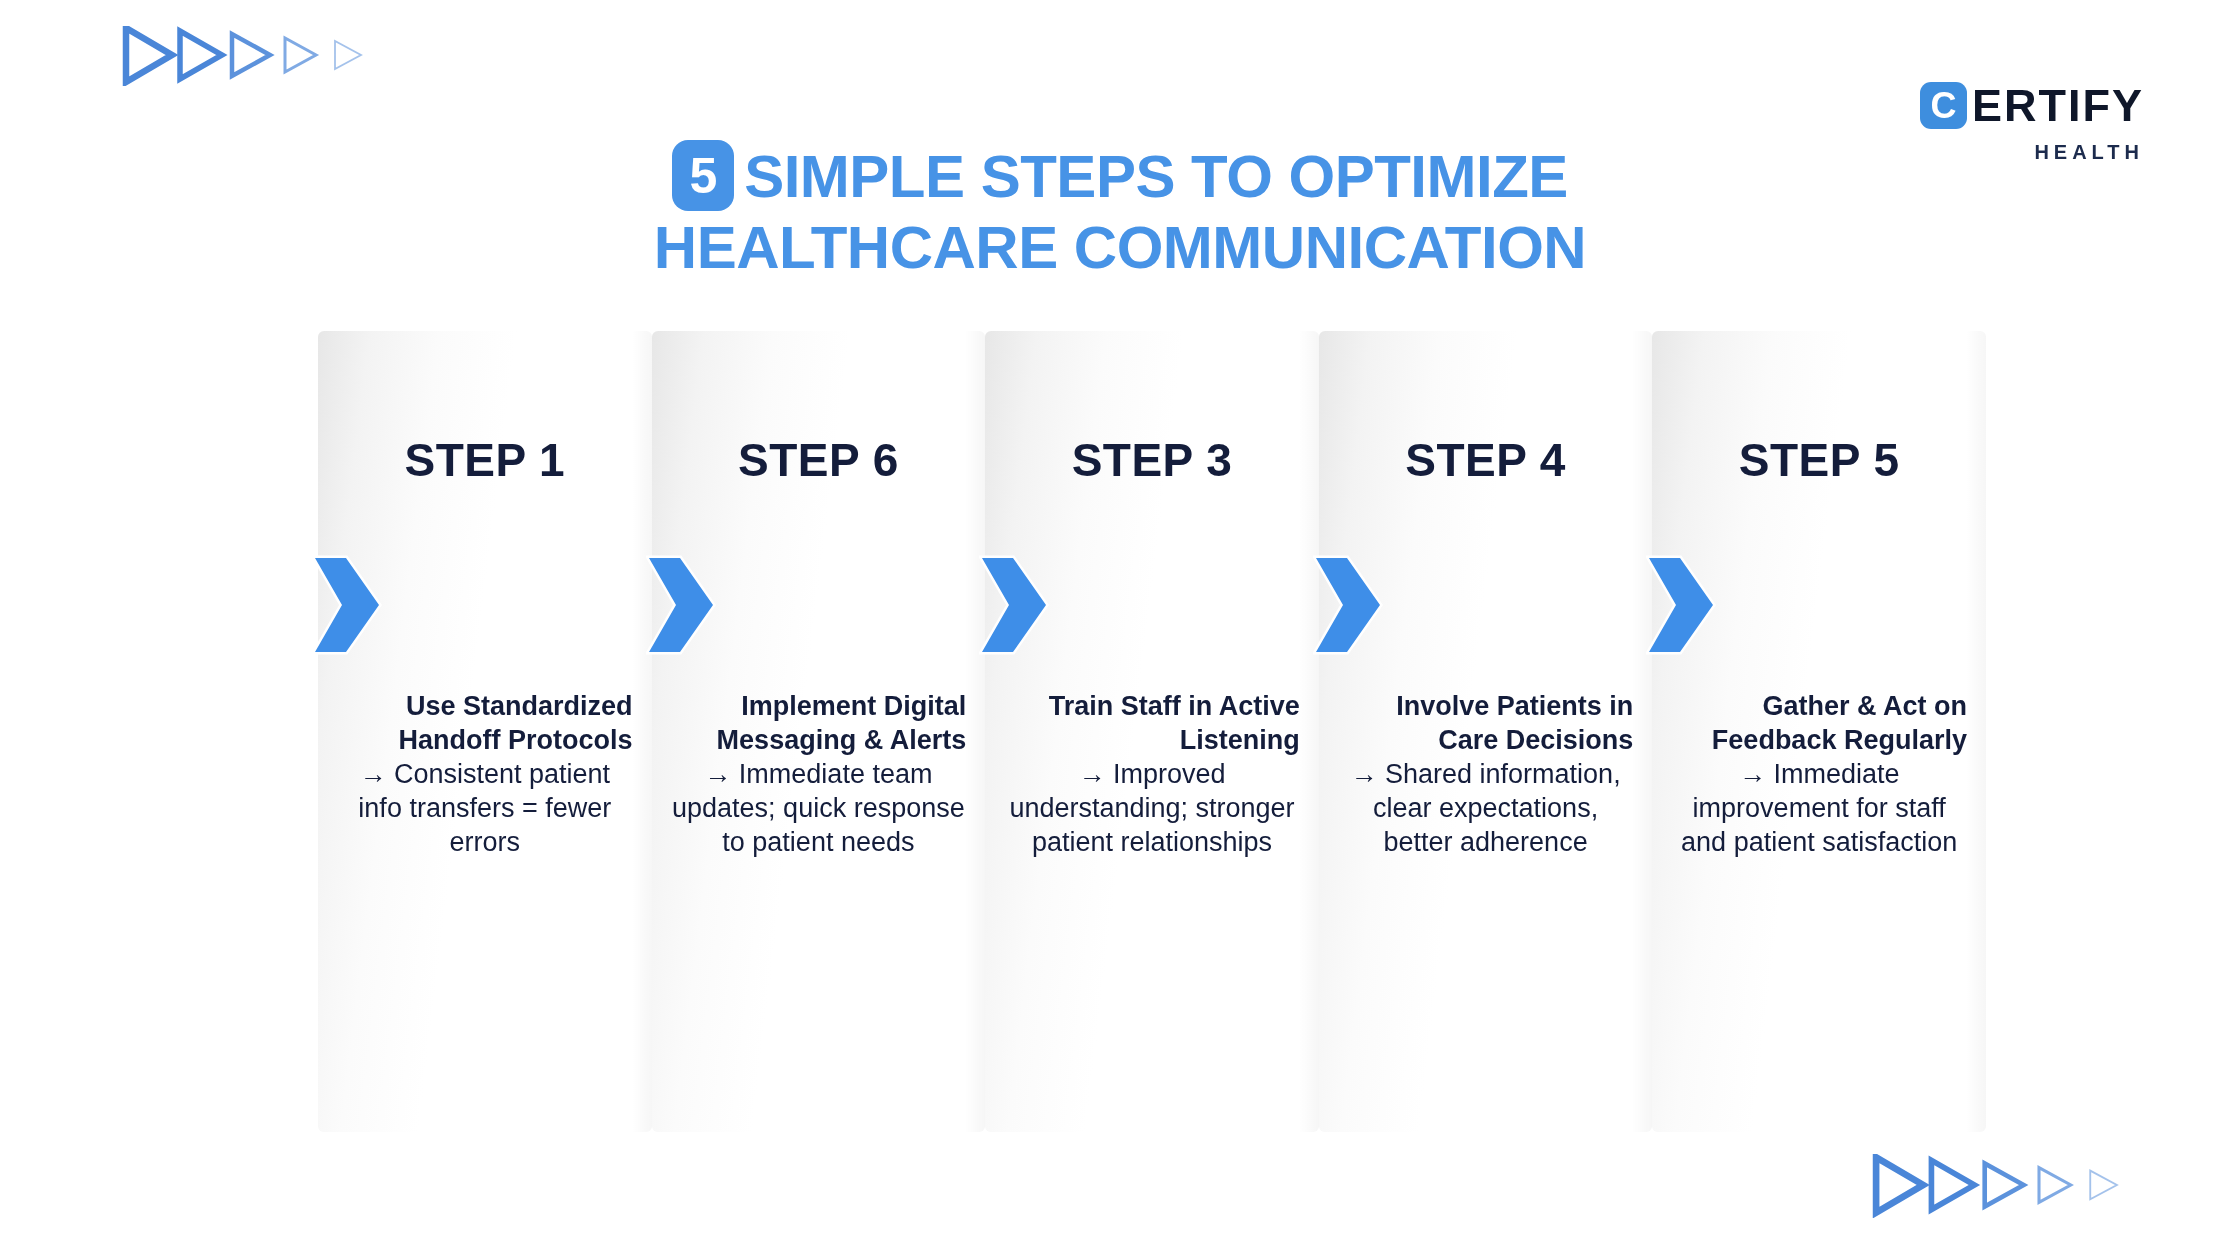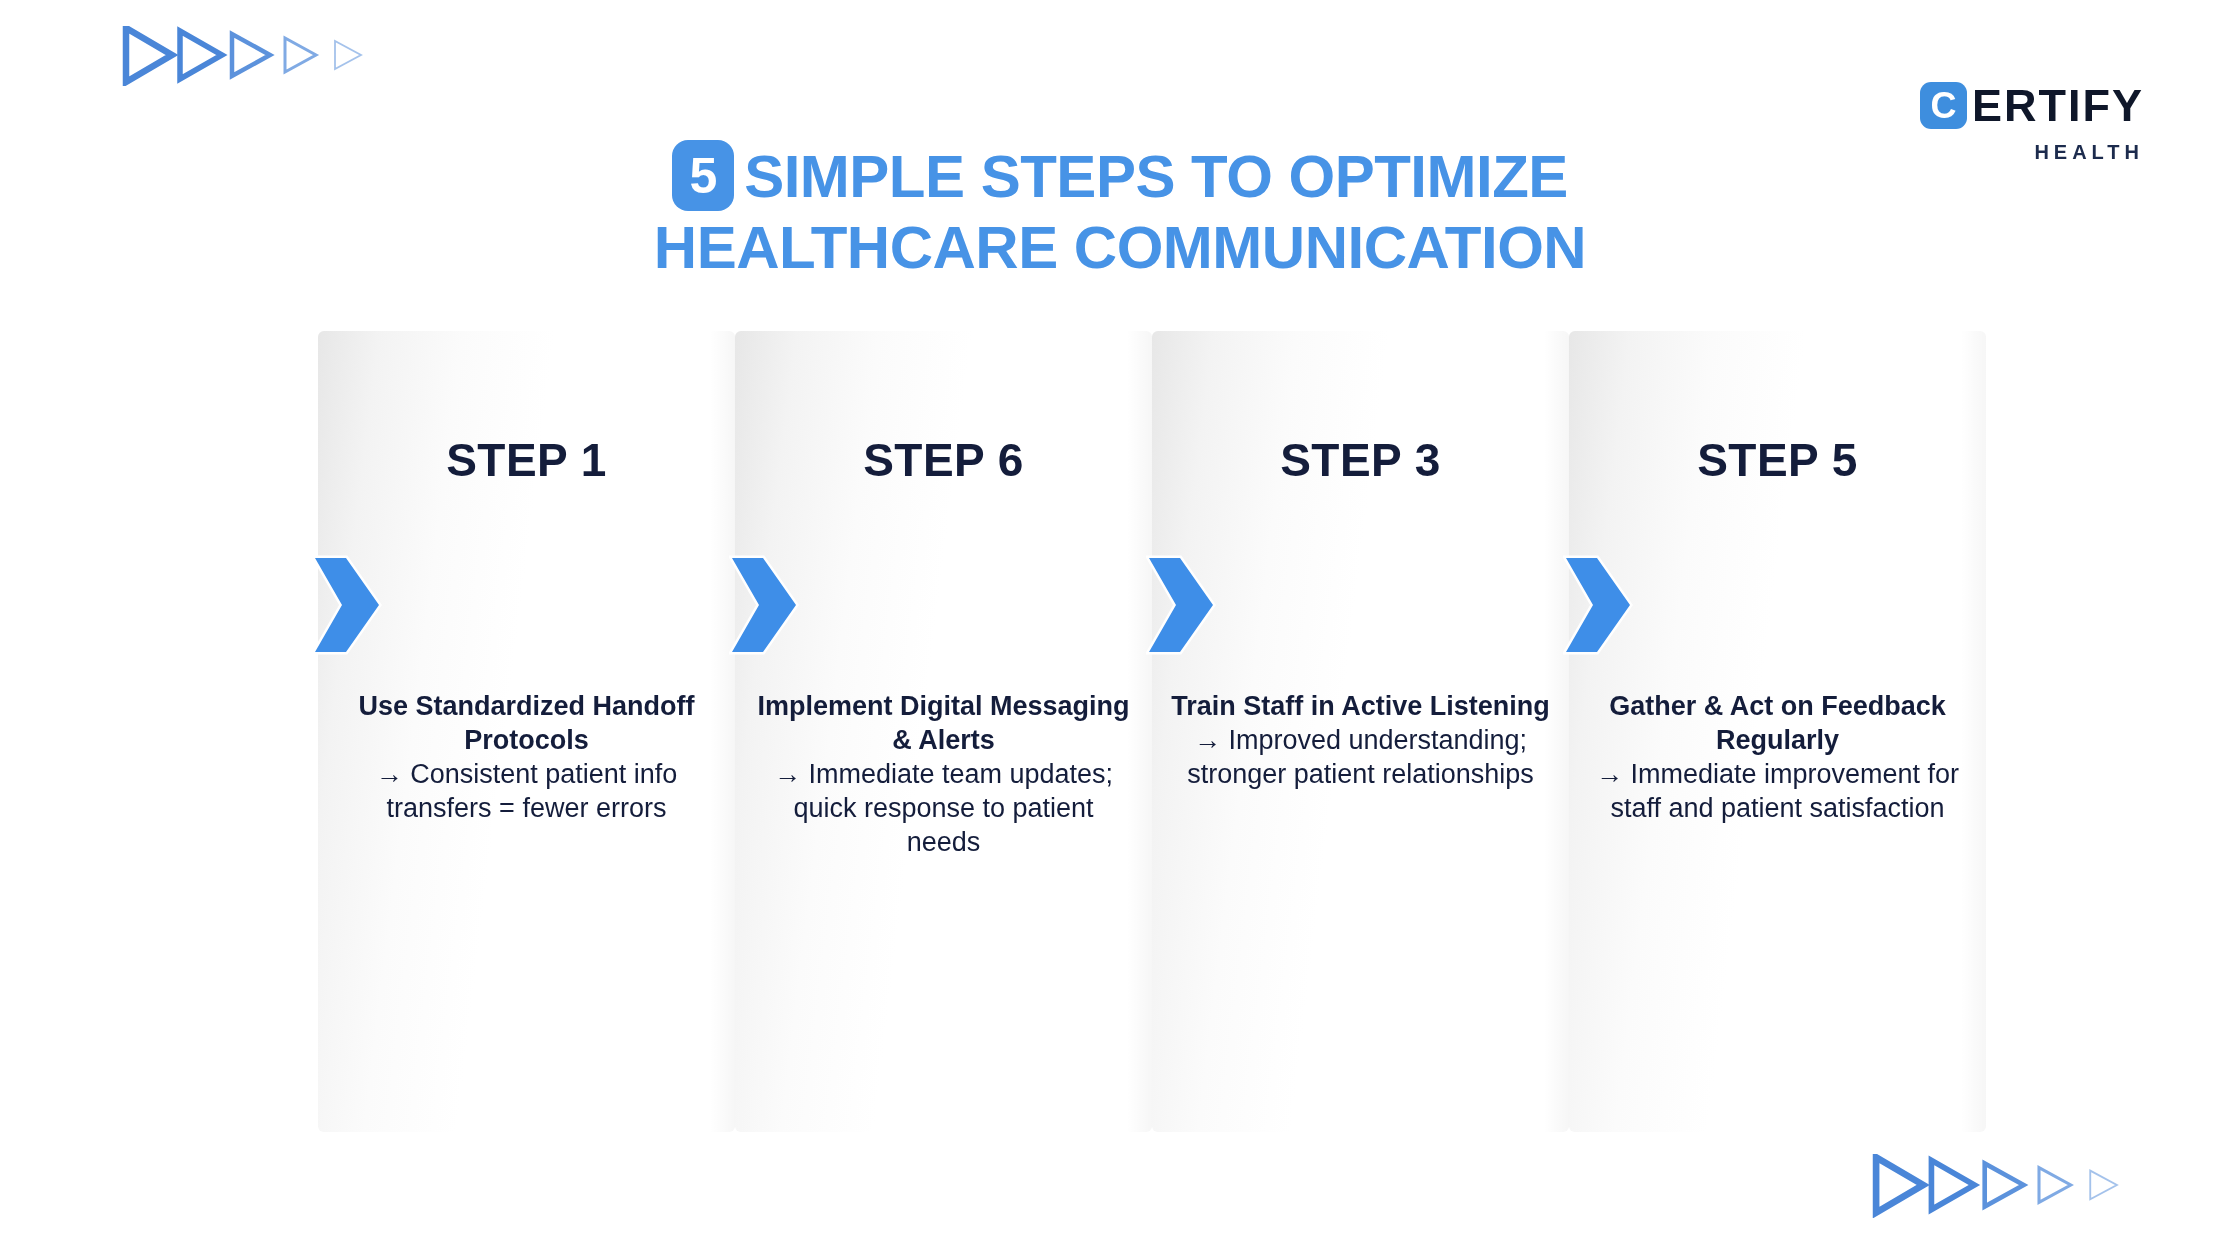--- a/index.html
+++ b/index.html
@@ -64,21 +64,21 @@
     position: absolute; top: 102px; left: 0; width: 100%;
     text-align: center; color: #141D3B;
     font-size: 46px; font-weight: bold; letter-spacing: 0.5px;
   }
   .chevron { position: absolute; left: -6px; top: 224px; width: 70px; height: 100px; }
   .card-text {
     position: absolute; top: 358px; left: 0; right: 0;
     padding: 0 19px; text-align: center;
     color: #141D3B; font-size: 27px; line-height: 34px;
   }
-  .step-heading { font-weight: bold; }
+  .step-heading { font-weight: bold; text-align: right; }
   .step-desc { font-weight: normal; }
 </style>
 </head>
 <body>
 
 <div class="stage">
 
   <svg class="tri-row top-left" viewBox="0 0 244 60" fill="none" xmlns="http://www.w3.org/2000/svg">
     <path d="M4 2 L4 56 L50 29 Z" stroke="#4A86D8" stroke-width="6.5" opacity="1"></path>
     <path d="M58 5 L58 53 L100 29 Z" stroke="#4A86D8" stroke-width="5.5" opacity="1"></path>
@@ -130,20 +130,30 @@
       <div class="step-label">STEP 3</div>
       <svg class="chevron" viewBox="0 0 70 100" xmlns="http://www.w3.org/2000/svg">
         <polygon points="3,3 34,3 67,50 34,97 3,97 30,50" fill="#3E8EE8" stroke="#ffffff" stroke-width="5" paint-order="stroke"></polygon>
       </svg>
       <div class="card-text">
         <div class="step-heading">Train Staff in Active Listening</div>
         <div class="step-desc">→ Improved understanding; stronger patient relationships</div>
       </div>
     </div>
 
+    <div class="card">
+      <div class="step-label">STEP 4</div>
+      <svg class="chevron" viewBox="0 0 70 100" xmlns="http://www.w3.org/2000/svg">
+        <polygon points="3,3 34,3 67,50 34,97 3,97 30,50" fill="#3E8EE8" stroke="#ffffff" stroke-width="5" paint-order="stroke"></polygon>
+      </svg>
+      <div class="card-text">
+        <div class="step-heading">Involve Patients in Care Decisions</div>
+        <div class="step-desc">→ Shared information, clear expectations, better adherence</div>
+      </div>
+    </div>
 
     <div class="card">
       <div class="step-label">STEP 5</div>
       <svg class="chevron" viewBox="0 0 70 100" xmlns="http://www.w3.org/2000/svg">
         <polygon points="3,3 34,3 67,50 34,97 3,97 30,50" fill="#3E8EE8" stroke="#ffffff" stroke-width="5" paint-order="stroke"></polygon>
       </svg>
       <div class="card-text">
         <div class="step-heading">Gather &amp; Act on Feedback Regularly</div>
         <div class="step-desc">→ Immediate improvement for staff and patient satisfaction</div>
       </div>

